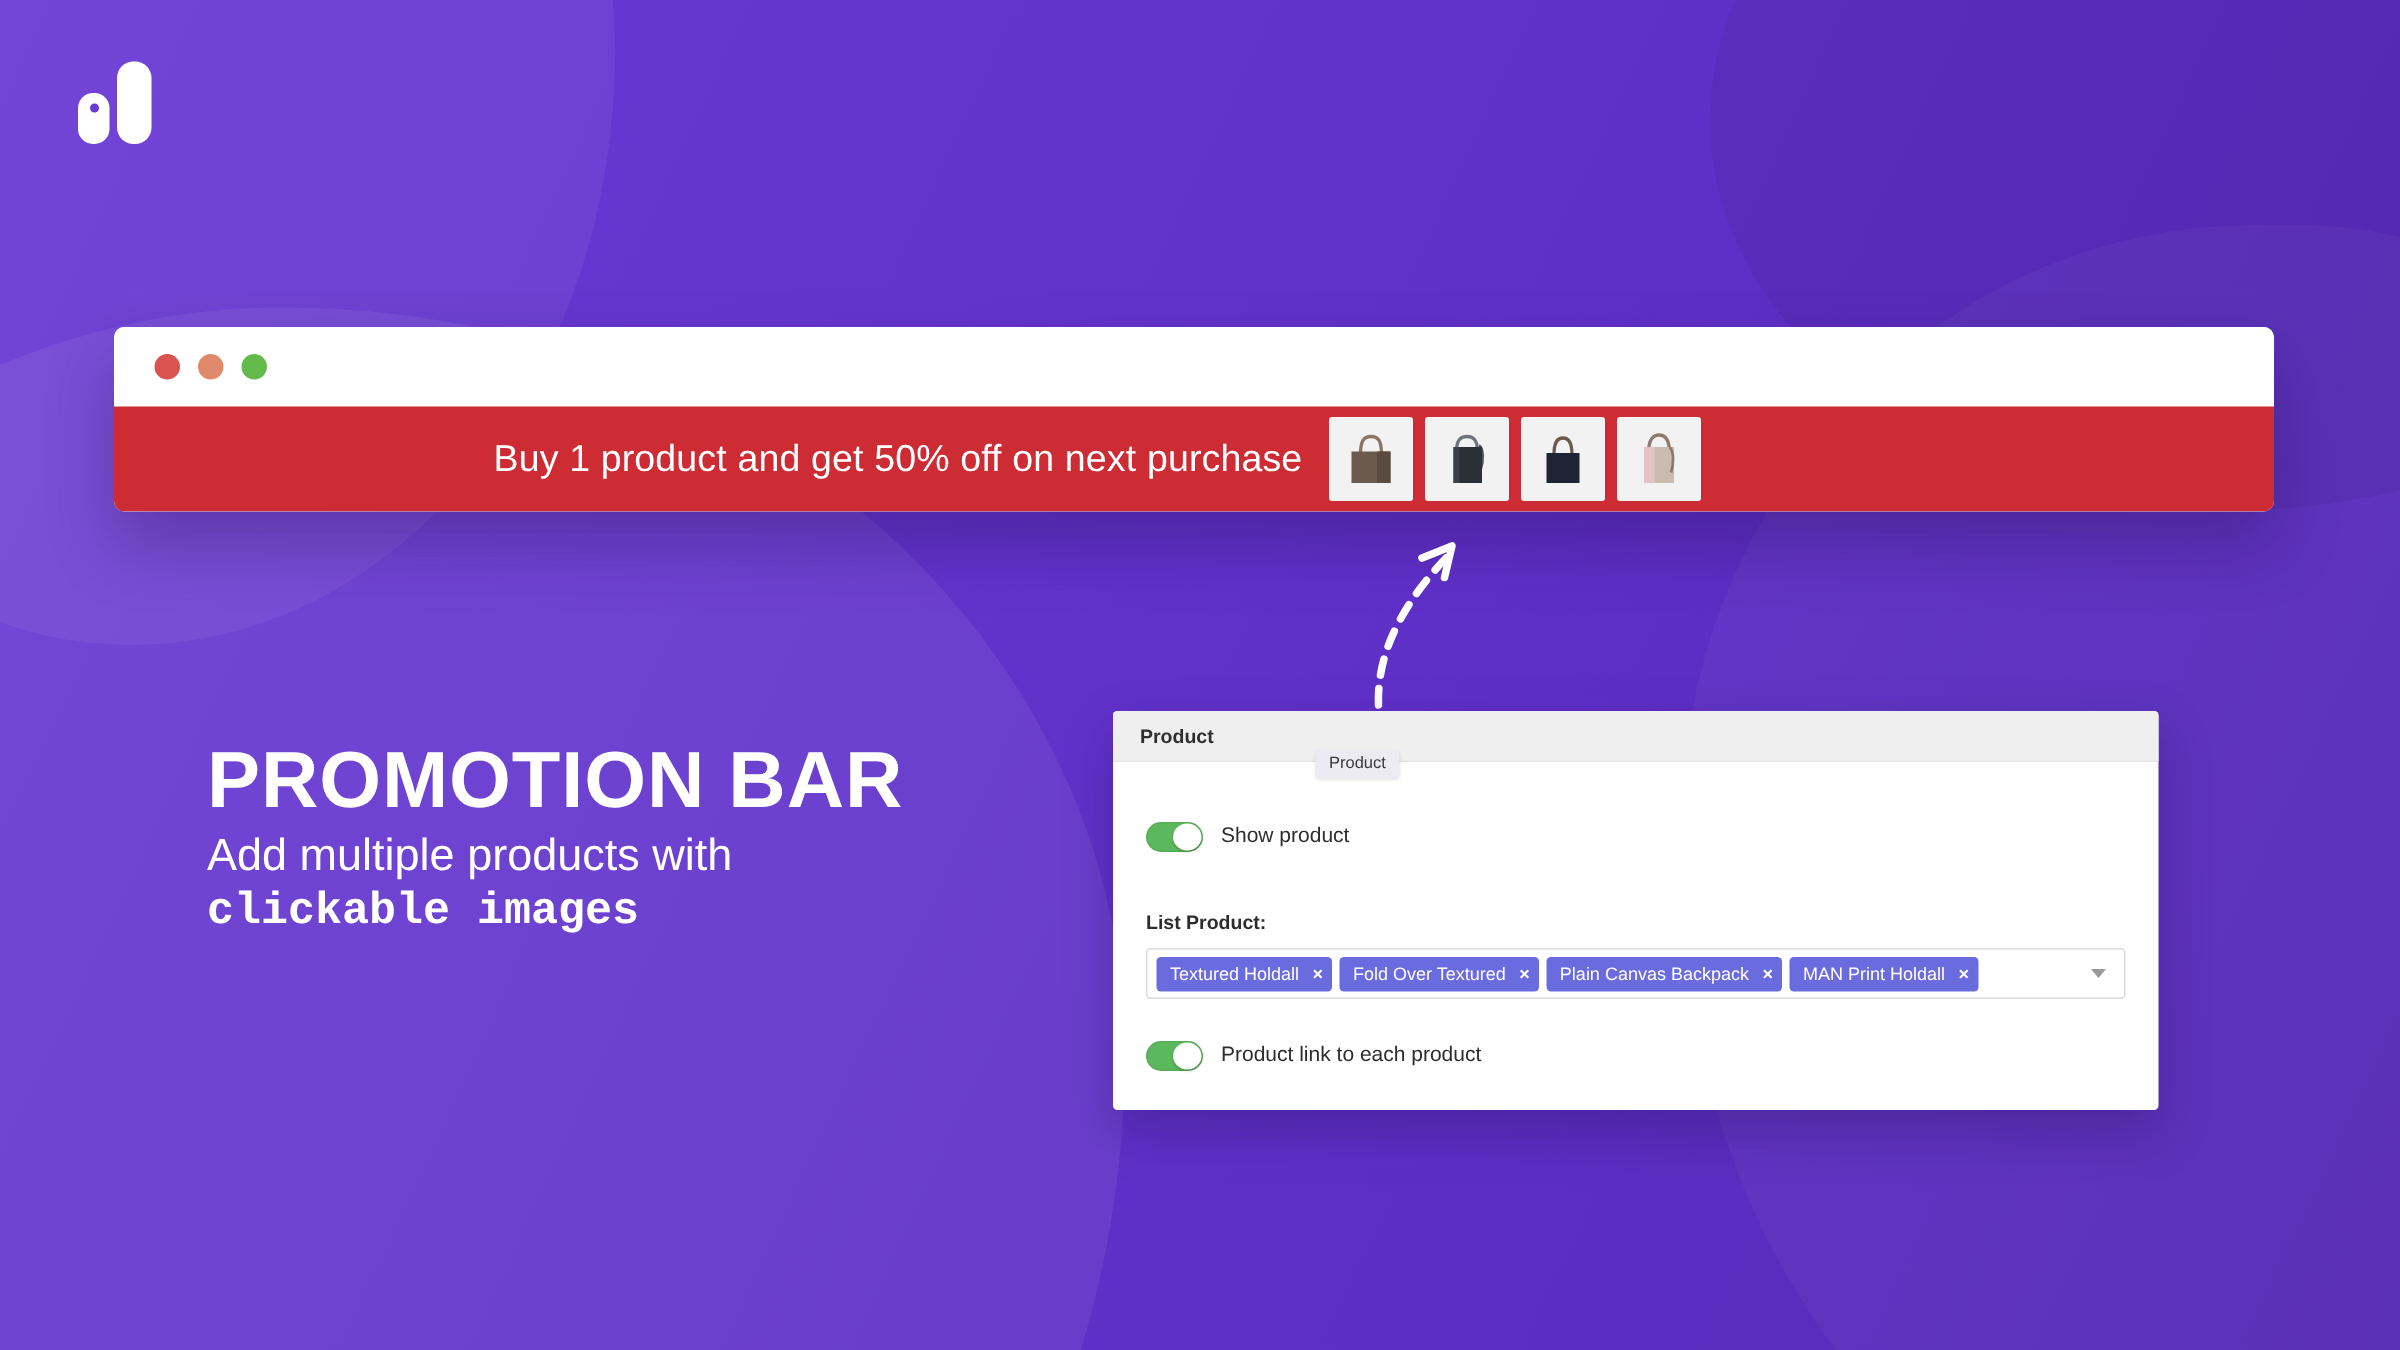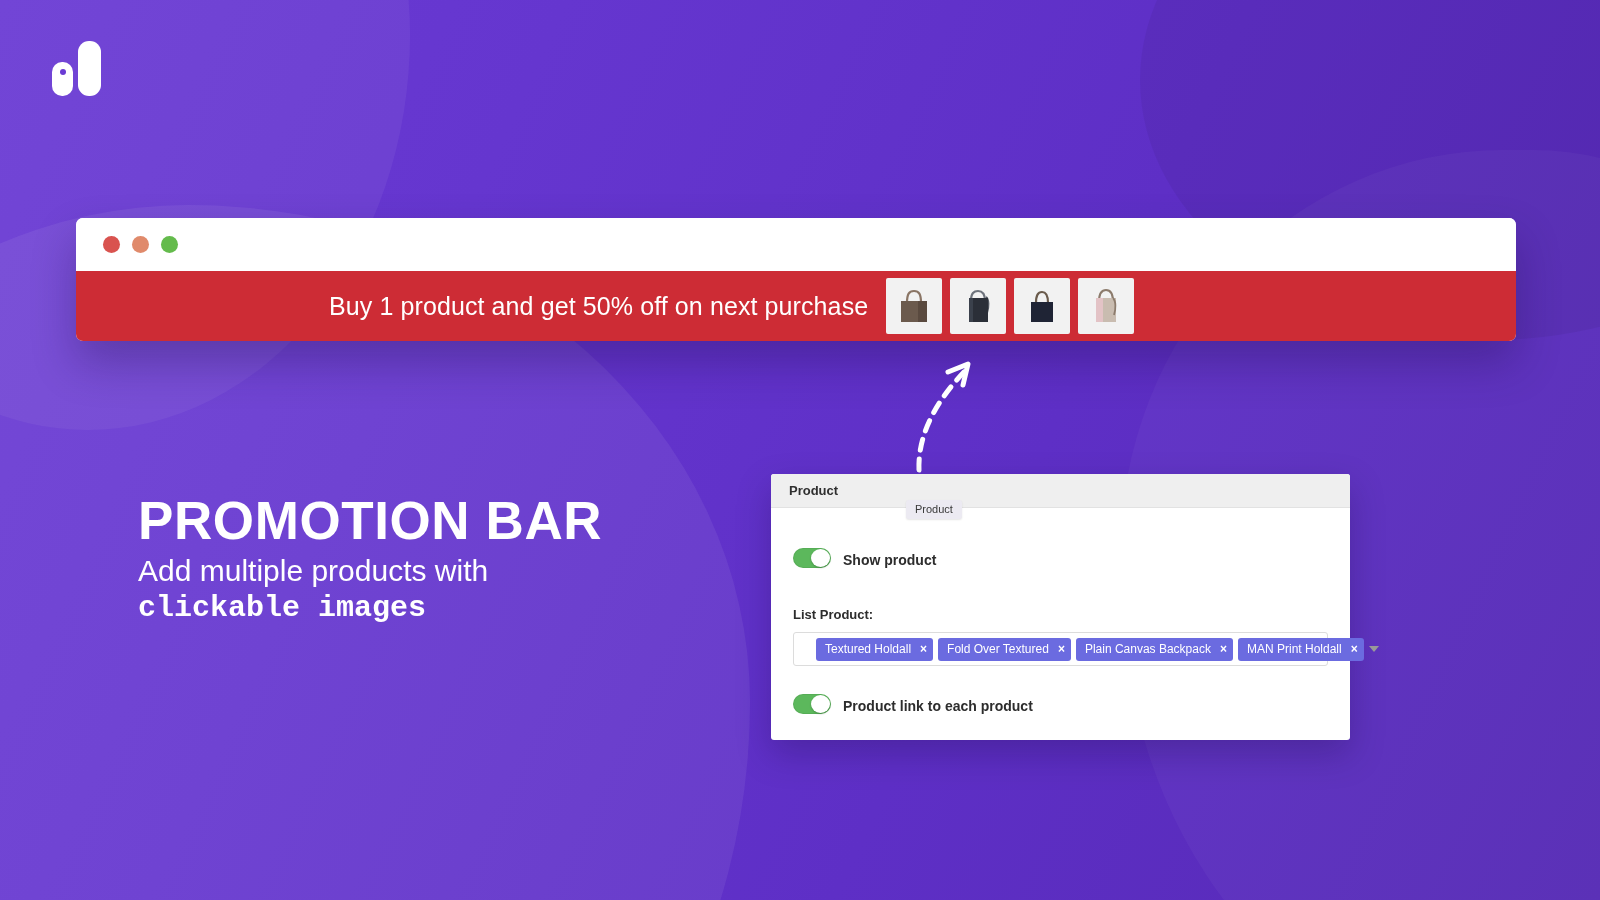--- a/index.html
+++ b/index.html
@@ -160,22 +160,22 @@
     color: #ffffff;
     font-size: 30px;
     font-weight: 400;
     line-height: 1.22;
   }
   .subhead .bold { font-weight: bold; display: block; font-family: Liberation Mono, monospace; }
 
   
   .panel {
     position: absolute;
-    left: 771px; top: 474px;
-    width: 579px;
+    left: 742px; top: 474px;
+    width: 697px;
     background: #ffffff;
     border-radius: 3px;
     box-shadow: 0 14px 34px rgba(25,8,60,0.26);
     z-index: 9;
     overflow: visible;
   }
   .panel-header {
     height: 34px;
     background: #efefef;
     border-bottom: 1px solid #e2e2e2;
@@ -199,21 +199,21 @@
     left: 135px; top: -8px;
     background: #eceaf2;
     color: #3a3a3a;
     font-size: 11px;
     padding: 3px 9px 4px 9px;
     border-radius: 3px;
     box-shadow: 0 1px 2px rgba(0,0,0,0.10);
     white-space: nowrap;
   }
 
-  .row { display: flex; align-items: flex-end; gap: 12px; font-weight: bold; }
+  .row { display: flex; align-items: flex-start; gap: 12px; }
   .row-toggle-1 { margin-top: 20px; }
   .row-toggle-2 { margin-top: 28px; }
 
   .toggle {
     position: relative;
     width: 38px; height: 20px;
     border-radius: 10px;
     background: #5cb85c;
     flex: none;
     border: 1px solid rgba(0,0,0,0.06);
@@ -239,21 +239,21 @@
   }
 
   .tag-input {
     margin-top: 10px;
     border: 1px solid #dcdcdc;
     border-radius: 3px;
     background: #ffffff;
     min-height: 34px;
     display: flex;
     align-items: center;
-    padding: 4px 22px;
+    padding: 4px 6px;
     gap: 5px;
   }
   .tag {
     background: #6b6be0;
     color: #ffffff;
     font-size: 12px;
     border-radius: 3px;
     padding: 4px 6px 5px 9px;
     display: inline-flex;
     align-items: center;

